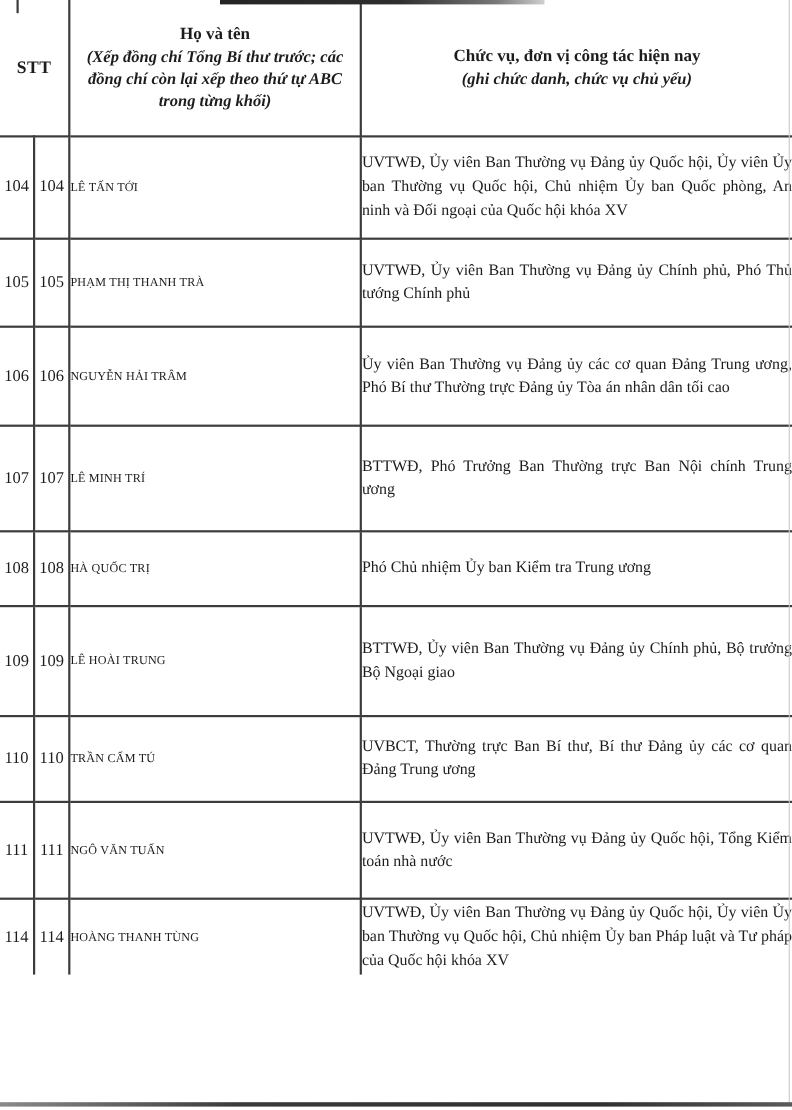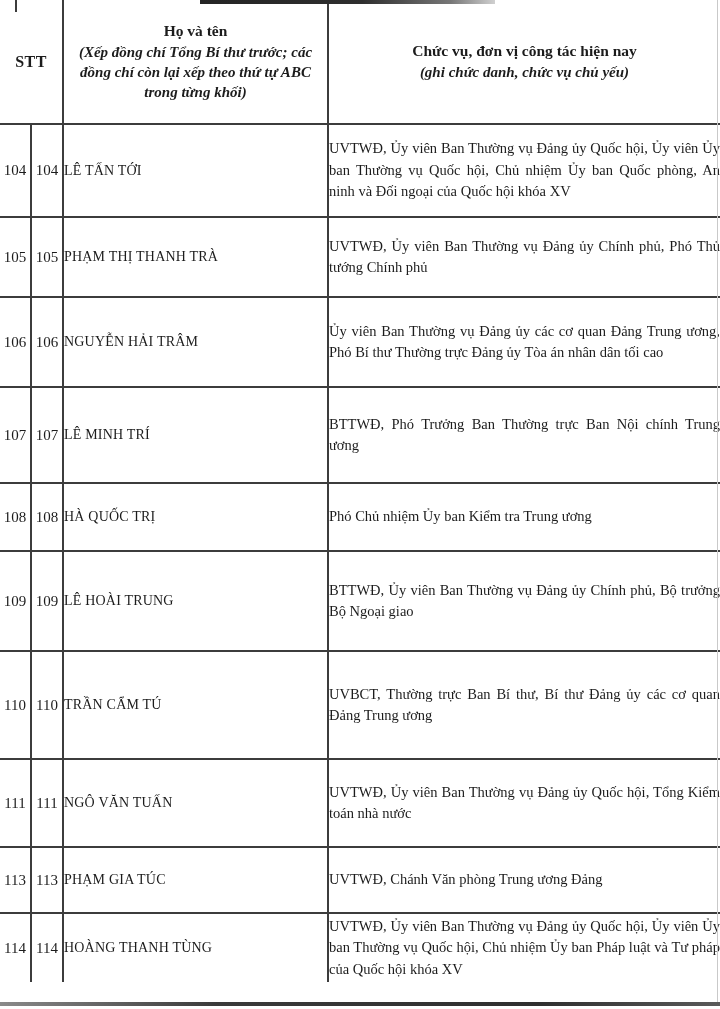--- a/index.html
+++ b/index.html
@@ -38,21 +38,21 @@
   }
   .hdr-block { padding: 2px 6px; text-align: center; }
   .hdr-title { font-weight: bold; font-size: 15.5px; line-height: 20px; }
   .hdr-note  { font-style: italic; font-size: 15px; line-height: 20px; margin-top: 1px; }
 
   td.num {
     text-align: center;
     font-size: 15px;
   }
   td.name {
-    font-size: 14px;
+    font-size: 11px;
     padding: 2px 2px 2px 4px;
     letter-spacing: 0.2px;
   }
   td.pos {
     font-size: 14.5px;
     line-height: 21.5px;
     text-align: justify;
     padding: 5px 2px 5px 6px;
   }
 
@@ -137,37 +137,31 @@
       <td class="num">108</td>
       <td class="name">HÀ QUỐC TRỊ</td>
       <td class="pos">Phó Chủ nhiệm Ủy ban Kiểm tra Trung ương</td>
     </tr>
         <tr style="height: 100px;">
       <td class="num">109</td>
       <td class="num">109</td>
       <td class="name">LÊ HOÀI TRUNG</td>
       <td class="pos">BTTWĐ, Ủy viên Ban Thường vụ Đảng ủy Chính phủ, Bộ trưởng Bộ Ngoại giao</td>
     </tr>
-        <tr style="height: 108px;">
+        <tr style="height: 78px;">
       <td class="num">110</td>
       <td class="num">110</td>
       <td class="name">TRẦN CẨM TÚ</td>
       <td class="pos">UVBCT, Thường trực Ban Bí thư, Bí thư Đảng ủy các cơ quan Đảng Trung ương</td>
     </tr>
         <tr style="height: 88px;">
       <td class="num">111</td>
       <td class="num">111</td>
       <td class="name">NGÔ VĂN TUẤN</td>
       <td class="pos">UVTWĐ, Ủy viên Ban Thường vụ Đảng ủy Quốc hội, Tổng Kiểm toán nhà nước</td>
-    </tr>
-        <tr style="height: 66px;">
-      <td class="num">113</td>
-      <td class="num">113</td>
-      <td class="name">PHẠM GIA TÚC</td>
-      <td class="pos">UVTWĐ, Chánh Văn phòng Trung ương Đảng</td>
     </tr>
         <tr style="height: 69px;">
       <td class="num">114</td>
       <td class="num">114</td>
       <td class="name">HOÀNG THANH TÙNG</td>
       <td class="pos">UVTWĐ, Ủy viên Ban Thường vụ Đảng ủy Quốc hội, Ủy viên Ủy ban Thường vụ Quốc hội, Chủ nhiệm Ủy ban Pháp luật và Tư pháp của Quốc hội khóa XV</td>
     </tr>
       </tbody>
   </table>
 

